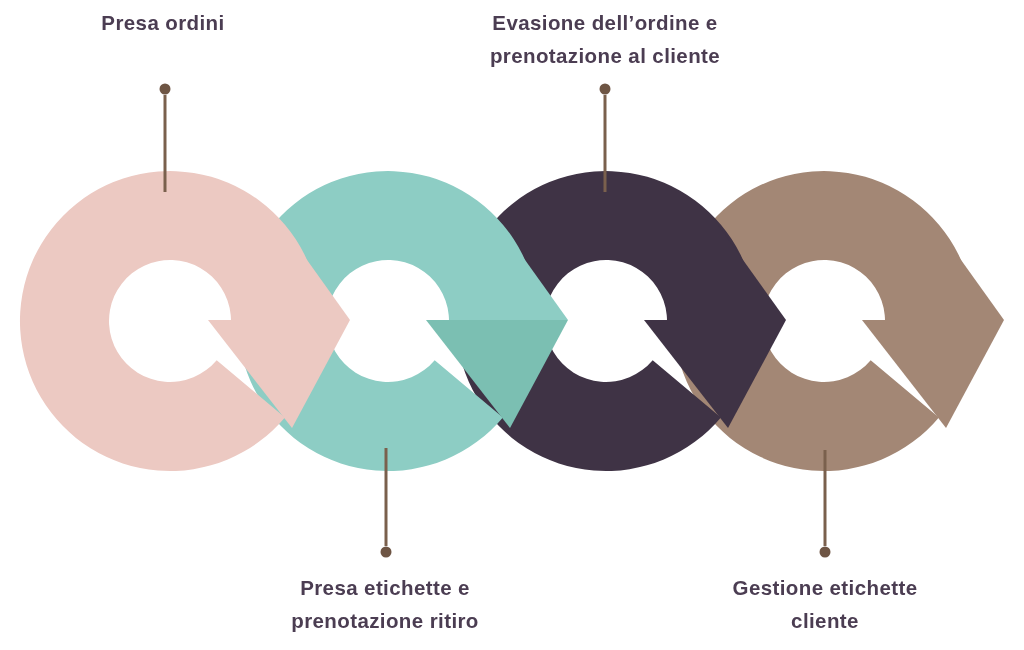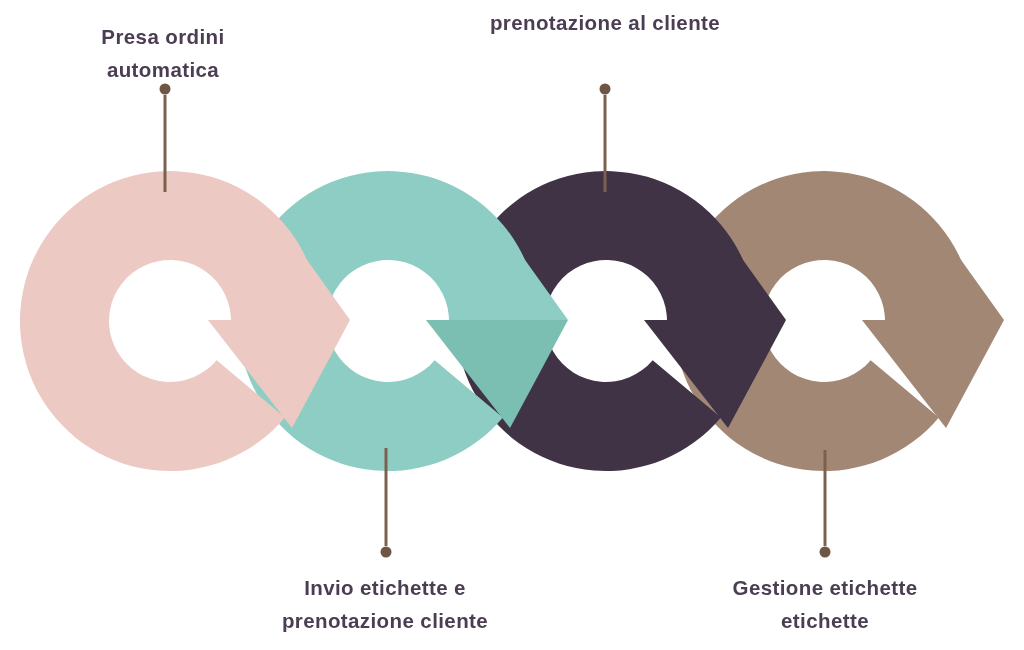--- a/index.html
+++ b/index.html
@@ -72,32 +72,32 @@
       <circle cx="605" cy="89" r="5.5" fill="#6e5544"></circle>
 
       <line x1="386" y1="448" x2="386" y2="546" stroke-width="3" stroke="#7a604d"></line>
       <circle cx="386" cy="552" r="5.5" fill="#6e5544"></circle>
 
       <line x1="825" y1="450" x2="825" y2="546" stroke-width="3" stroke="#7a604d"></line>
       <circle cx="825" cy="552" r="5.5" fill="#6e5544"></circle>
     </g>
   </svg>
 
-  <div class="step-label" style="left:163px; top:20px;">
+  <div class="step-label" style="left:163px; top:6px;">
     <span class="line">Presa ordini</span>
-    <span class="line">automatica</span>
   </div>
 
   <div class="step-label" style="left:605px; top:6px;">
+    <span class="line">Evasione dell’ordine e</span>
     <span class="line">prenotazione al cliente</span>
   </div>
 
   <div class="step-label" style="left:385px; top:571px;">
-    <span class="line">Invio etichette e</span>
-    <span class="line">prenotazione cliente</span>
+    <span class="line">Presa etichette e</span>
+    <span class="line">prenotazione ritiro</span>
   </div>
 
   <div class="step-label" style="left:825px; top:571px;">
     <span class="line">Gestione etichette</span>
-    <span class="line">etichette</span>
+    <span class="line">cliente</span>
   </div>
 
 </div>
 
 </body></html>

